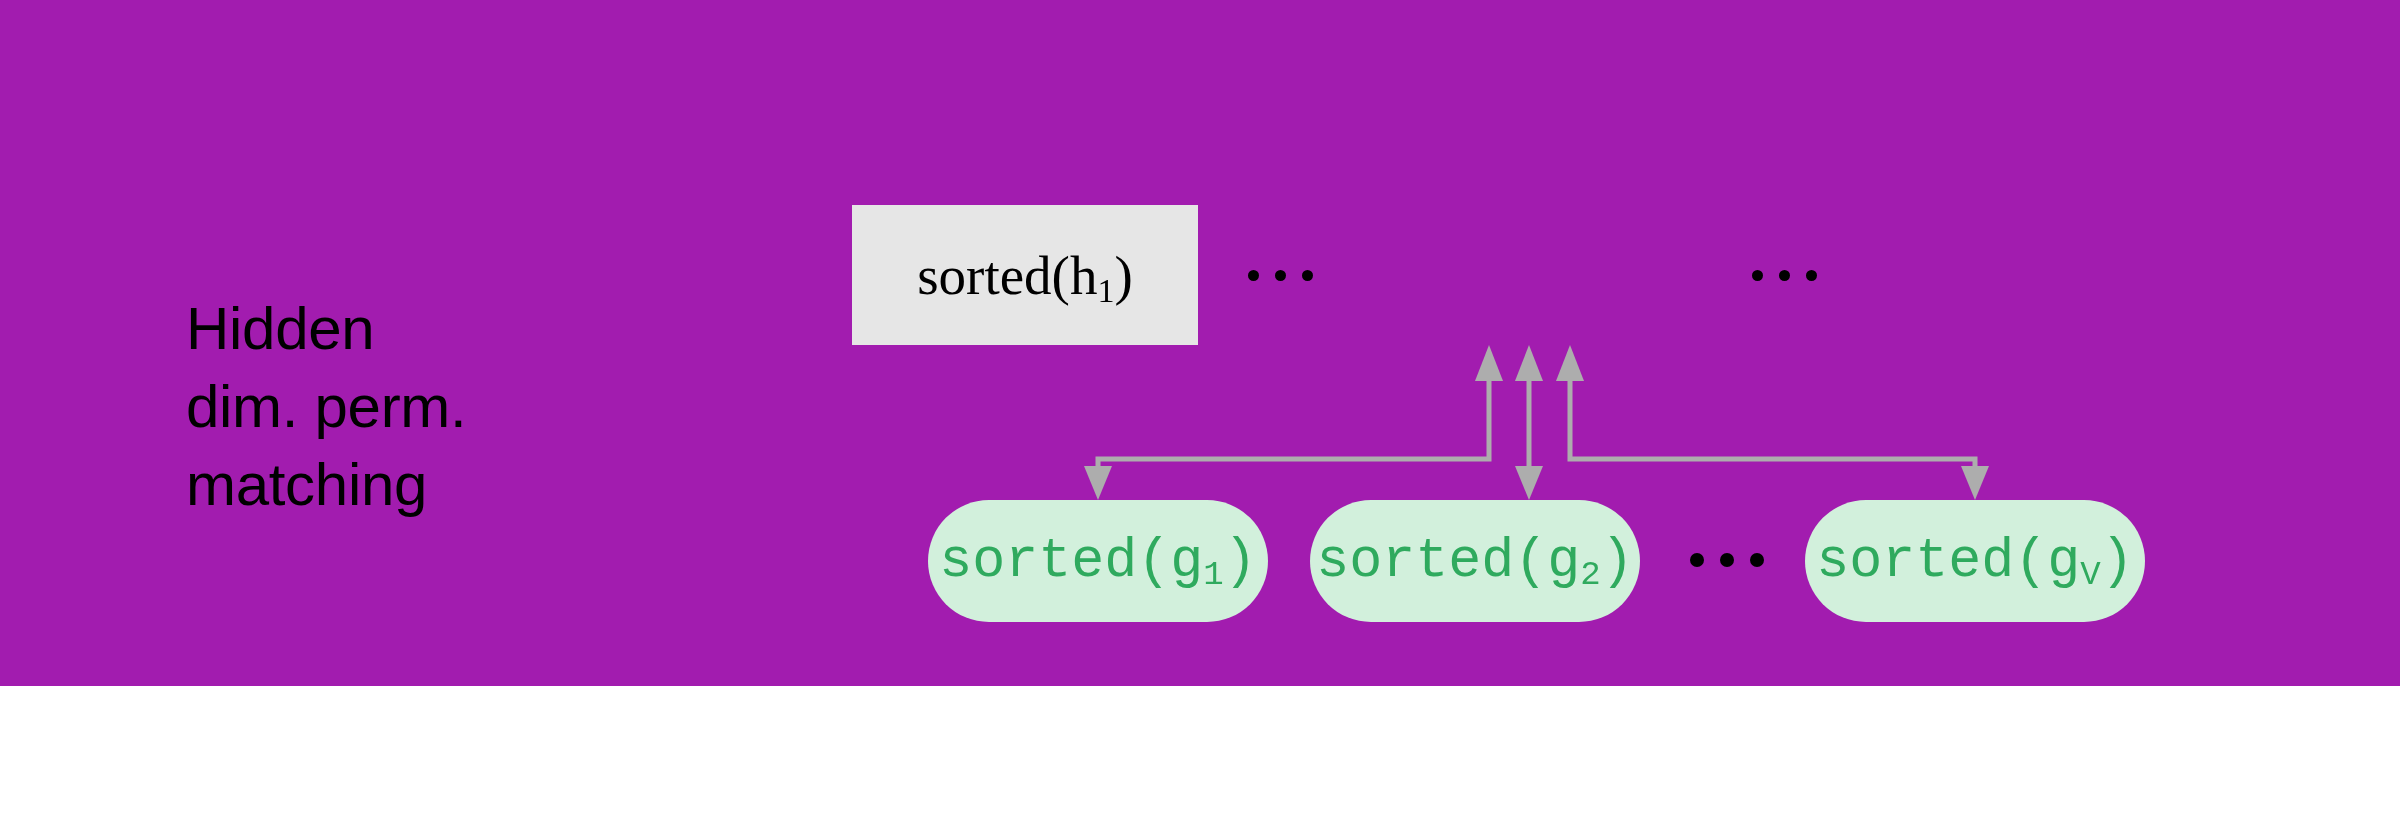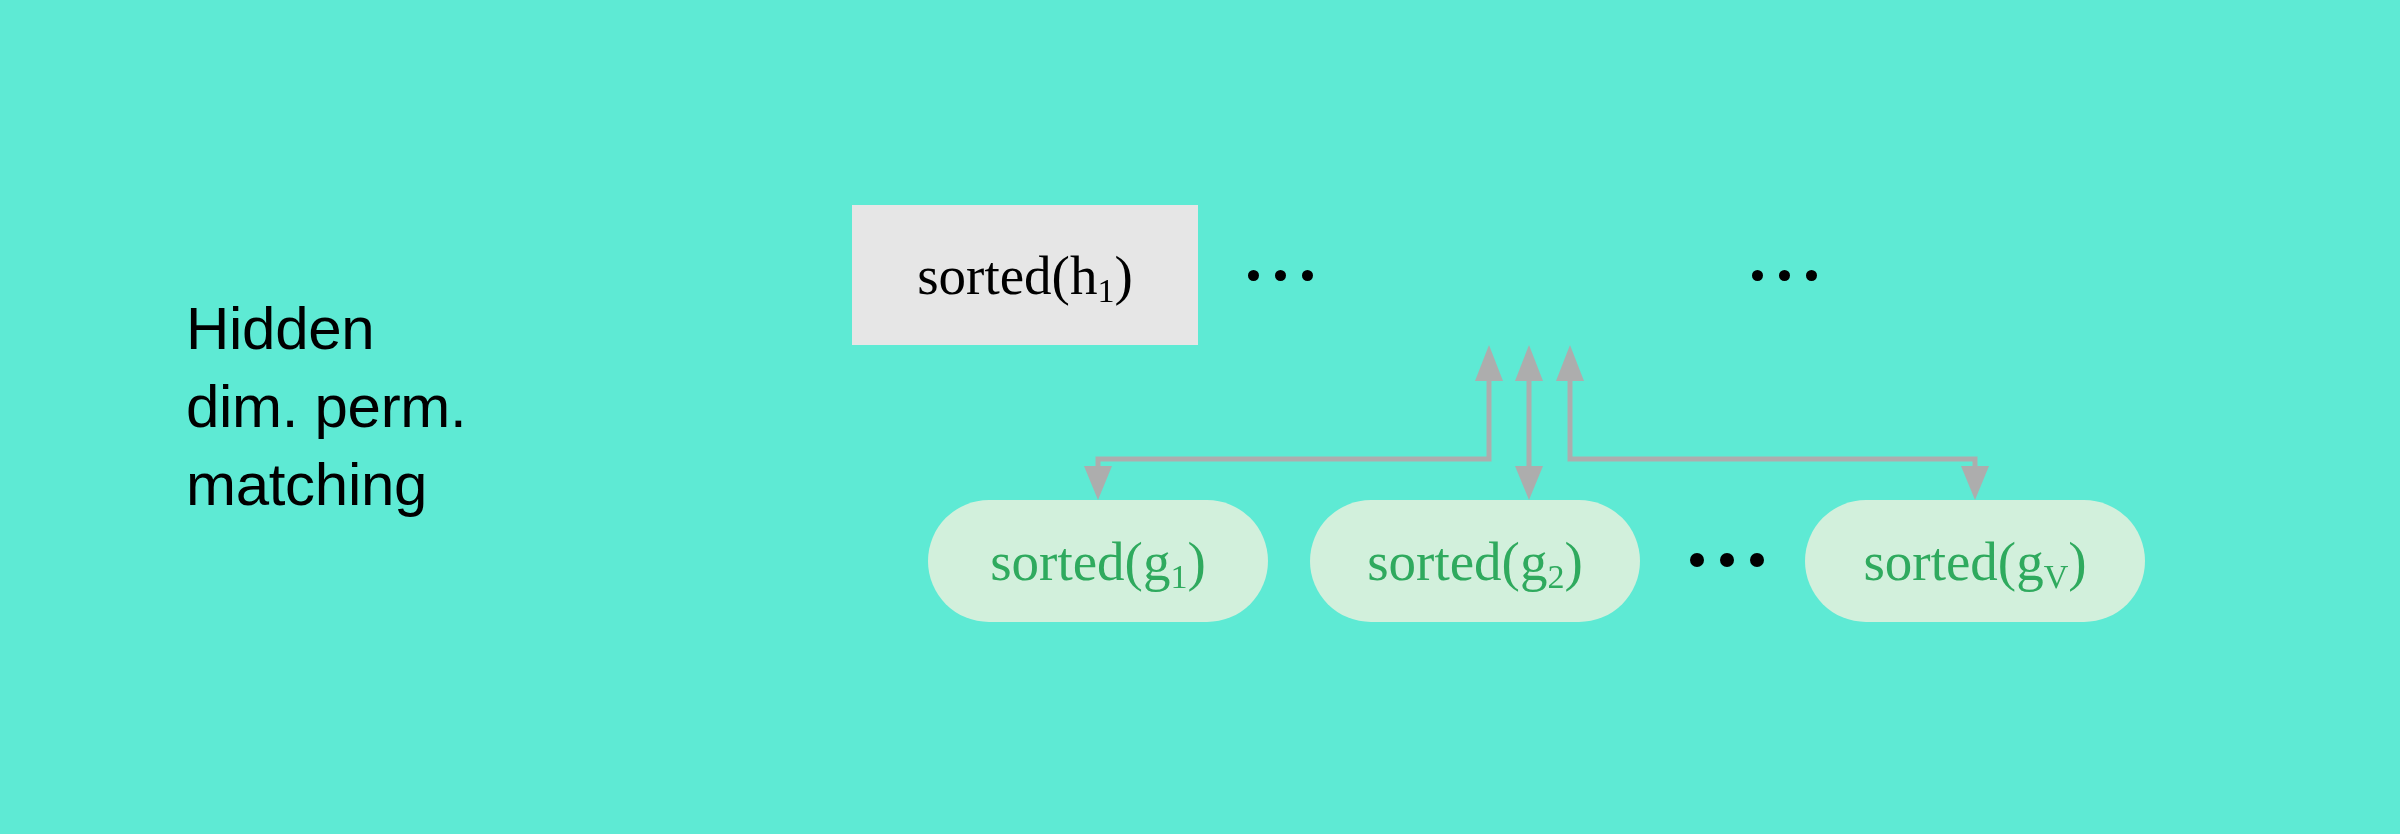--- a/index.html
+++ b/index.html
@@ -6,22 +6,22 @@
     margin: 0;
     padding: 0;
     background: #ffffff;
   }
   body {
     font-family: "Liberation Sans", sans-serif;
   }
   #canvas {
     position: relative;
     width: 2400px;
-    height: 834px;
-    background: #5eead4;
+    height: 686px;
+    background: #a21caf;
     overflow: hidden;
   }
 
   
   #caption {
     position: absolute;
     left: 186px;
     top: 290px;
     width: 430px;
     font-family: "Liberation Sans", sans-serif;
@@ -55,21 +55,21 @@
 
   
   .gpill {
     position: absolute;
     top: 500px;
     height: 122px;
     border-radius: 61px;
     display: flex;
     align-items: center;
     justify-content: center;
-    font-family: Liberation Serif, serif;
+    font-family: Liberation Mono, monospace;
     font-size: 55px;
     color: #2faa5e;
     background: #d2f0dc;
   }
   #gpill-1 { left: 928px;  width: 340px; }
   #gpill-2 { left: 1310px; width: 330px; }
   #gpill-3 { left: 1805px; width: 340px; text-align: right; }
 
   
   .ellipsis {

